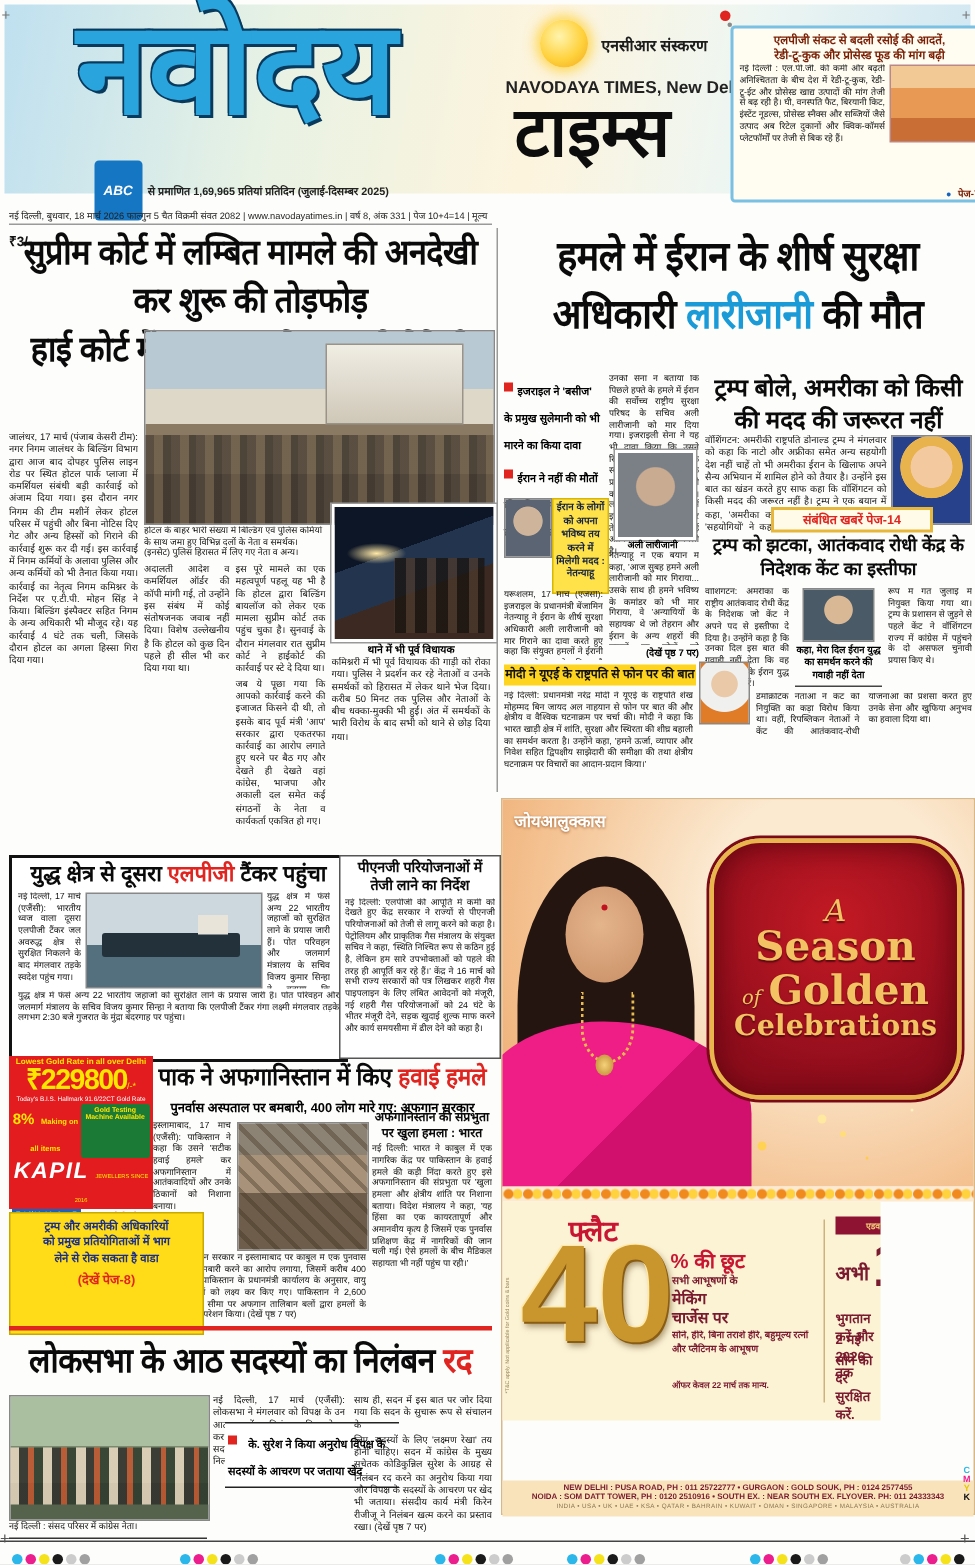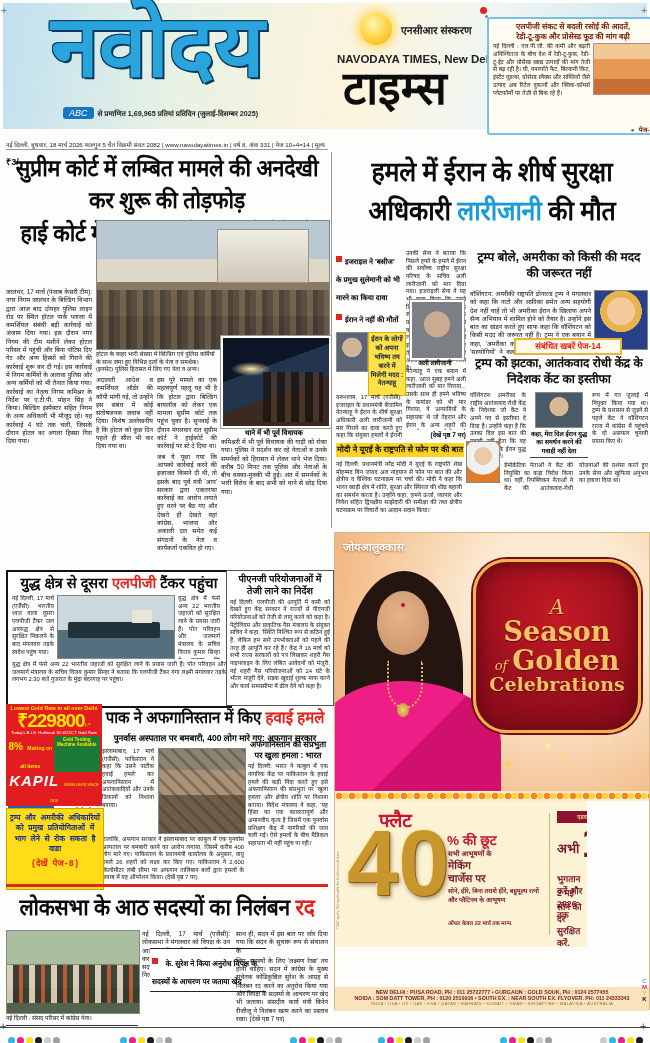--- a/index.html
+++ b/index.html
@@ -42,22 +42,22 @@
                 text-shadow:2px 2px 0 #083a5e,-1px -1px 0 #083a5e,1px -1px 0 #083a5e,-1px 1px 0 #083a5e;">नवोदय</div>
     <div class="abs" style="left:340px;top:60px;font-size:46px;font-weight:800;color:#0c0c0c;line-height:1.1;">टाइम्स</div>
 
     <div class="abs" style="left:357px;top:10px;width:32px;height:32px;border-radius:50%;
                 background:radial-gradient(circle at 40% 35%,#fff4ae,#ffd23e 55%,#f0a818);
                 box-shadow:0 0 8px 3px rgba(255,210,60,.8);"></div>
     <div class="abs" style="left:398px;top:20px;font-size:10.5px;font-weight:bold;color:#1c1c1c;">एनसीआर संस्करण</div>
     <div class="abs" style="left:334px;top:50px;font-size:11.5px;font-weight:bold;color:#222;">NAVODAYA TIMES, New Delhi</div>
 
     <div class="abs" style="left:60px;top:104px;display:flex;align-items:center;gap:4px;">
-      <span style="display:inline-block;background:#1576c4;color:#fff;font-weight:400;font-style:italic;
-                   font-size:9px;padding:1px 6px;border-radius:3px;">ABC</span>
+      <span style="display:inline-block;background:#1576c4;color:#fff;font-weight:700;font-style:italic;
+                   font-size:9px;padding:15px 6px;border-radius:3px;">ABC</span>
       <span style="font-size:7.2px;font-weight:bold;color:#222;">से प्रमाणित 1,69,965 प्रतियां प्रतिदिन (जुलाई-दिसम्बर 2025)</span>
     </div>
 
     <div class="abs" style="left:484px;top:14px;width:160px;height:108px;background:#fffdf2;border:2px solid #79c0e2;border-radius:3px;padding:3px 4px;">
       <div class="abs" style="left:-9px;top:-12px;width:7px;height:7px;border-radius:50%;background:#e0241f;box-shadow:3px 6px 0 -2px #8a8a8a;"></div>
       <div style="font-size:7.8px;font-weight:900;color:#7a1f04;text-align:center;line-height:1.25;">
         <span>एलपीजी संकट से बदली रसोई की आदतें,</span><br><span>रेडी-टू-कुक और प्रोसेस्ड फूड की मांग बढ़ी</span>
       </div>
       <div style="float:right;width:58px;height:50px;margin:2px 0 1px 3px;border:1px solid #b88;
                   background:linear-gradient(180deg,#f2c894 0 30%,#e89a55 30% 70%,#c96f35 70% 100%);"></div>
@@ -155,21 +155,21 @@
   <div class="abs photo" style="left:158px;top:748px;width:86px;height:84px;
               background:linear-gradient(180deg,#8d8374 0 25%,#a8937a 25% 55%,#6e5d4a 55% 100%);">
     <div style="width:100%;height:100%;background:repeating-linear-gradient(45deg,transparent 0 7px,rgba(60,45,30,.35) 7px 10px);"></div>
   </div>
   <div class="abs bts ov" style="left:102px;top:836px;width:142px;height:46px;">हालांकि, अफगान सरकार ने इस्लामाबाद पर काबुल में एक पुनर्वास अस्पताल पर बमबारी करने का आरोप लगाया, जिसमें करीब 400 लोग मारे गए। पाकिस्तान के प्रधानमंत्री कार्यालय के अनुसार, वायु हमले 26 शहरों को लक्ष्य कर किए गए। पाकिस्तान ने 2,600 किलोमीटर लंबी सीमा पर अफगान तालिबान बलों द्वारा हमलों के जवाब में यह ऑपरेशन किया। (देखें पृष्ठ 7 पर)</div>
   <div class="abs ov" style="left:248px;top:740px;width:80px;height:142px;">
     <div class="subhead" style="font-size:8.2px;line-height:1.3;">अफगानिस्तान की संप्रभुता पर खुला हमला : भारत</div>
     <div class="bts" style="margin-top:2px;">नई दिल्ली: भारत ने काबुल में एक नागरिक केंद्र पर पाकिस्तान के हवाई हमले की कड़ी निंदा करते हुए इसे अफगानिस्तान की संप्रभुता पर 'खुला हमला' और क्षेत्रीय शांति पर निशाना बताया। विदेश मंत्रालय ने कहा, 'यह हिंसा का एक कायरतापूर्ण और अमानवीय कृत्य है जिसमें एक पुनर्वास प्रशिक्षण केंद्र में नागरिकों की जान चली गई। ऐसे हमलों के बीच मैडिकल सहायता भी नहीं पहुंच पा रही।'</div>
   </div>
 
-  <div class="abs" style="left:6px;top:808px;width:92px;height:72px;background:#ffdc17;border:1px solid #c9a900;padding:4px 2px;text-align:center;font-family:Liberation Mono, monospace;">
+  <div class="abs" style="left:6px;top:808px;width:92px;height:72px;background:#ffdc17;border:1px solid #c9a900;padding:4px 18px;text-align:center;">
     <div style="font-size:7.6px;font-weight:900;color:#1b2f8a;line-height:1.35;">ट्रम्प और अमरीकी अधिकारियों को प्रमुख प्रतियोगिताओं में भाग लेने से रोक सकता है वाडा</div>
     <div style="font-size:8.5px;font-weight:900;color:#e0241f;margin-top:3px;">(देखें पेज-8)</div>
   </div>
 
   <div class="abs" style="left:6px;top:884px;width:322px;height:3px;background:#e0241f;"></div>
 
   <div class="abs bighead" style="left:6px;top:891px;width:322px;font-size:21px;">
     <span>लोकसभा के आठ सदस्यों का निलंबन </span><span class="red">रद</span>
   </div>
   <div class="abs photo" style="left:6px;top:930px;width:132px;height:82px;
@@ -201,21 +201,21 @@
   <div class="abs photo" style="left:336px;top:332px;width:30px;height:38px;background:radial-gradient(circle at 50% 38%,#cdb49a 0 34%,#5a6472 36% 100%);"></div>
   <div class="abs ybox ov" style="left:368px;top:332px;width:34px;height:58px;font-size:6.6px;line-height:1.35;padding:2px 1px;">ईरान के लोगों को अपना भविष्य तय करने में मिलेगी मदद : नेतन्याहू</div>
   <div class="abs bts ov" style="left:336px;top:394px;width:66px;height:46px;">यरूशलम, 17 मार्च (एजैंसी): इजराइल के प्रधानमंत्री बेंजामिन नेतन्याहू ने ईरान के शीर्ष सुरक्षा अधिकारी अली लारीजानी को मार गिराने का दावा करते हुए कहा कि संयुक्त हमलों ने ईरानी शासन को कमजोर किया है ताकि ईरानियों को अपना भविष्य तय करने का मौका मिल सके।</div>
 
   <div class="abs bts ov" style="left:406px;top:250px;width:60px;height:190px;">उनकी सेना ने बताया कि पिछले हफ्ते के हमले में ईरान की सर्वोच्च राष्ट्रीय सुरक्षा परिषद के सचिव अली लारीजानी को मार दिया गया। इजराइली सेना ने यह भी दावा किया कि उसने रिवोल्यूशनरी गार्ड के स्वयंसेवी बल 'बसीज' के प्रमुख गुलाम रजा सुलेमानी को भी मार गिराया है। लारीजानी के बारे में इजराइली दावे को लेकर तेहरान की ओर से कोई आधिकारिक पुष्टि नहीं मिली है।</div>
   <div class="abs photo" style="left:410px;top:300px;width:50px;height:56px;background:radial-gradient(circle at 50% 40%,#c8ab90 0 30%,#7b7f86 32% 100%);border:2px solid #fff;outline:1px solid #999;"></div>
   <div class="abs bold c" style="left:406px;top:358px;width:58px;font-size:6.2px;">अली लारीजानी</div>
   <div class="abs bts ov" style="left:406px;top:368px;width:60px;height:62px;">नेतन्याहू ने एक बयान में कहा, 'आज सुबह हमने अली लारीजानी को मार गिराया... उसके साथ ही हमने भविष्य के कमांडर को भी मार गिराया, वे 'अन्यायियों के सहायक' थे जो तेहरान और ईरान के अन्य शहरों की सड़कों पर लोगों को आतंकित करते थे।' नेतन्याहू ने कहा, 'हम इस शासन को कमजोर कर रहे हैं।'</div>
   <div class="abs bold" style="left:406px;top:430px;width:60px;font-size:6.4px;text-align:right;">(देखें पृष्ठ 7 पर)</div>
 
-  <div class="abs subhead" style="left:470px;top:250px;width:178px;font-size:12px;line-height:1.3;">ट्रम्प बोले, अमरीका को किसी की मदद की जरूरत नहीं</div>
+  <div class="abs subhead" style="left:470px;top:250px;width:178px;font-size:16px;line-height:1.3;">ट्रम्प बोले, अमरीका को किसी की मदद की जरूरत नहीं</div>
   <div class="abs bt ov" style="left:470px;top:290px;width:178px;height:64px;">
     <div class="photo" style="float:right;width:52px;height:58px;margin:0 0 2px 3px;
                 background:radial-gradient(circle at 50% 35%,#f3c9a0 0 30%,#e8b24c 31% 45%,#27418a 46% 100%);"></div>
     <span>वॉशिंगटन: अमरीकी राष्ट्रपति डोनाल्ड ट्रम्प ने मंगलवार को कहा कि नाटो और अफ्रीका समेत अन्य सहयोगी देश नहीं चाहें तो भी अमरीका ईरान के खिलाफ अपने सैन्य अभियान में शामिल होने को तैयार है। उन्होंने इस बात का खंडन करते हुए साफ कहा कि वॉशिंगटन को किसी मदद की जरूरत नहीं है। ट्रम्प ने एक बयान में कहा, 'अमरीका को मदद की पेशकश करने वाले 'सहयोगियों' ने कहा है कि वे ईरान के आतंकवादी शासन के खिलाफ हमारे सैन्य अभियान में शामिल नहीं होना चाहते।'</span>
     
   </div>
 
   <div class="abs" style="left:514px;top:338px;width:104px;height:13px;background:#fffbe8;border:2px solid #e7b73c;
               font-size:8.4px;font-weight:900;color:#e0241f;text-align:center;line-height:13px;">संबंधित खबरें पेज-14</div>
 

